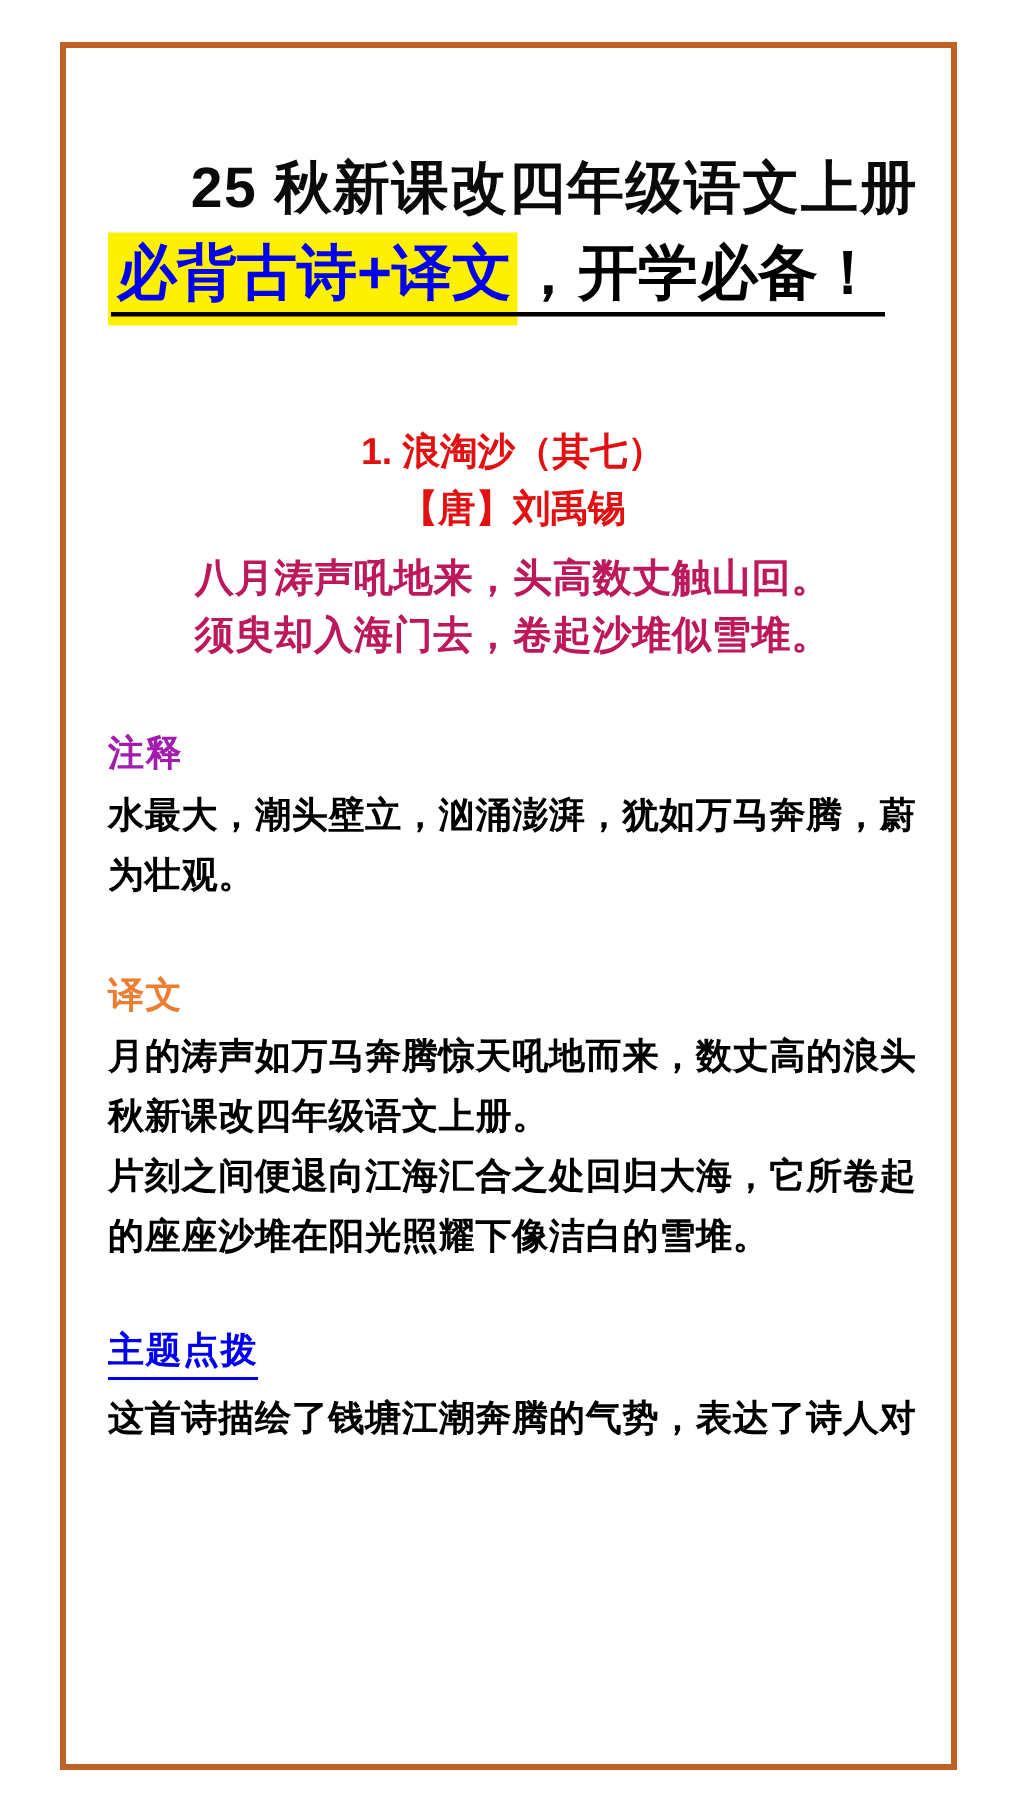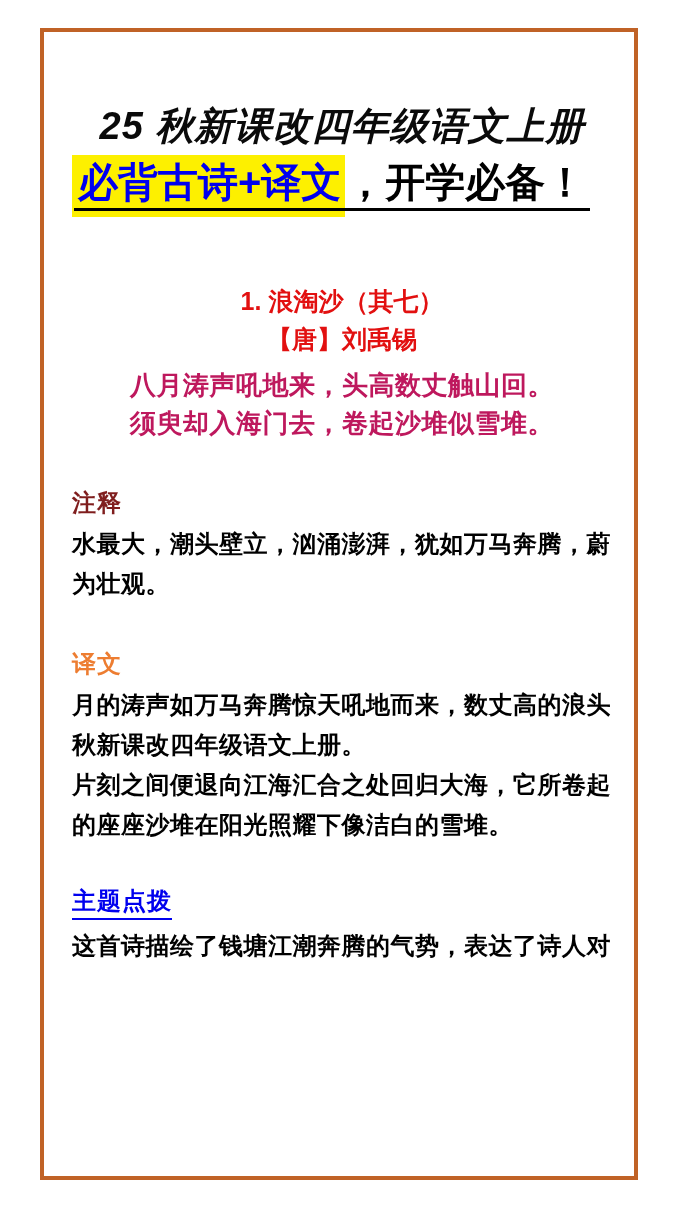--- a/index.html
+++ b/index.html
@@ -24,26 +24,25 @@
     height: 1152px;
     border: 4px solid #c06226;
     background: #ffffff;
   }
   .content {
     padding: 0 22px 0 28px;
   }
   
   .main-title {
     margin-top: 71px;
-    text-align: center;
+    text-align: right;
     font-size: 38px;
     line-height: 46px;
     color: #0a0a0a;
     letter-spacing: 1px;
-    font-style: italic;
   }
   .subtitle {
     margin-top: 9px;
     text-align: left;
     font-size: 40px;
     line-height: 48px;
     white-space: nowrap;
   }
   .subtitle-inner {
     position: relative;
@@ -93,21 +92,21 @@
   }
   
   .section-notes { margin-top: 46px; }
   .section-translation { margin-top: 45px; }
   .section-theme { margin-top: 41px; }
   .section-heading {
     font-size: 24px;
     line-height: 30px;
     letter-spacing: 1px;
   }
-  .section-notes .section-heading { color: #7f1d1d; }
+  .section-notes .section-heading { color: #a21caf; }
   .section-translation .section-heading { color: #ed7d31; }
   .section-theme .section-heading span {
     color: #0000ee;
     border-bottom: 2px solid #0000ee;
     padding-bottom: 2px;
     display: inline-block;
   }
   .section-body {
     margin-top: 6px;
   }

